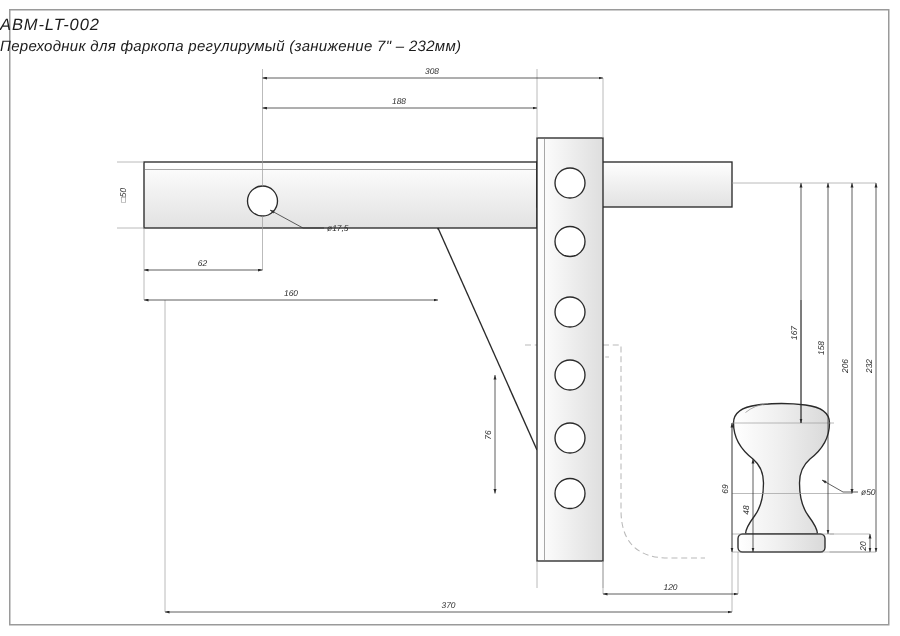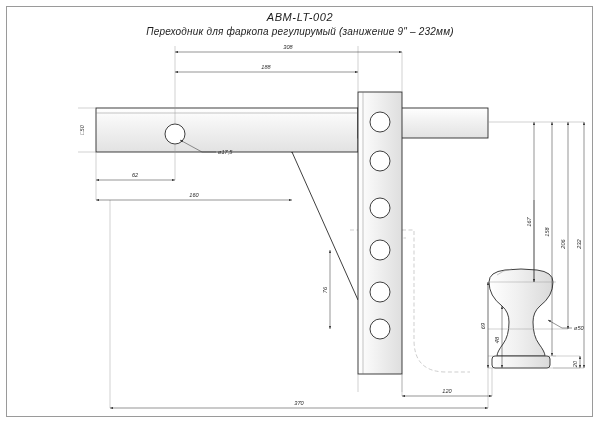--- a/index.html
+++ b/index.html
@@ -24,21 +24,20 @@
     width: 587px;
     height: 411px;
     border: 1px solid #9a9a9a;
     box-sizing: border-box;
   }
   .title-block {
     position: absolute;
     left: 0;
     top: 10px;
     width: 600px;
-    text-align: center;
     font-style: italic;
     color: #1c1c1c;
     line-height: 1.35;
   }
   .title-line1 {
     font-size: 11px;
     letter-spacing: 0.6px;
   }
   .title-line2 {
     font-size: 10px;
@@ -66,21 +65,21 @@
 </style>
 </head>
 <body>
 
 <div id="sheet">
 
   <div id="frame"></div>
 
   <div class="title-block">
     <div class="title-line1">ABM-LT-002</div>
-    <div class="title-line2">Переходник для фаркопа регулирумый (занижение 9" – 232мм)</div>
+    <div class="title-line2">Переходник для фаркопа регулирумый (занижение 7" – 232мм)</div>
   </div>
 
   <svg id="dwg" viewBox="0 0 600 424">
     <defs>
       <marker id="arr" markerWidth="7" markerHeight="7" refX="6" refY="2" orient="auto">
         <path d="M0,0 L6,2 L0,4 z" fill="#2a2a2a"></path>
       </marker>
       <marker id="arrR" markerWidth="7" markerHeight="7" refX="0" refY="2" orient="auto">
         <path d="M6,0 L0,2 L6,4 z" fill="#2a2a2a"></path>
       </marker>

